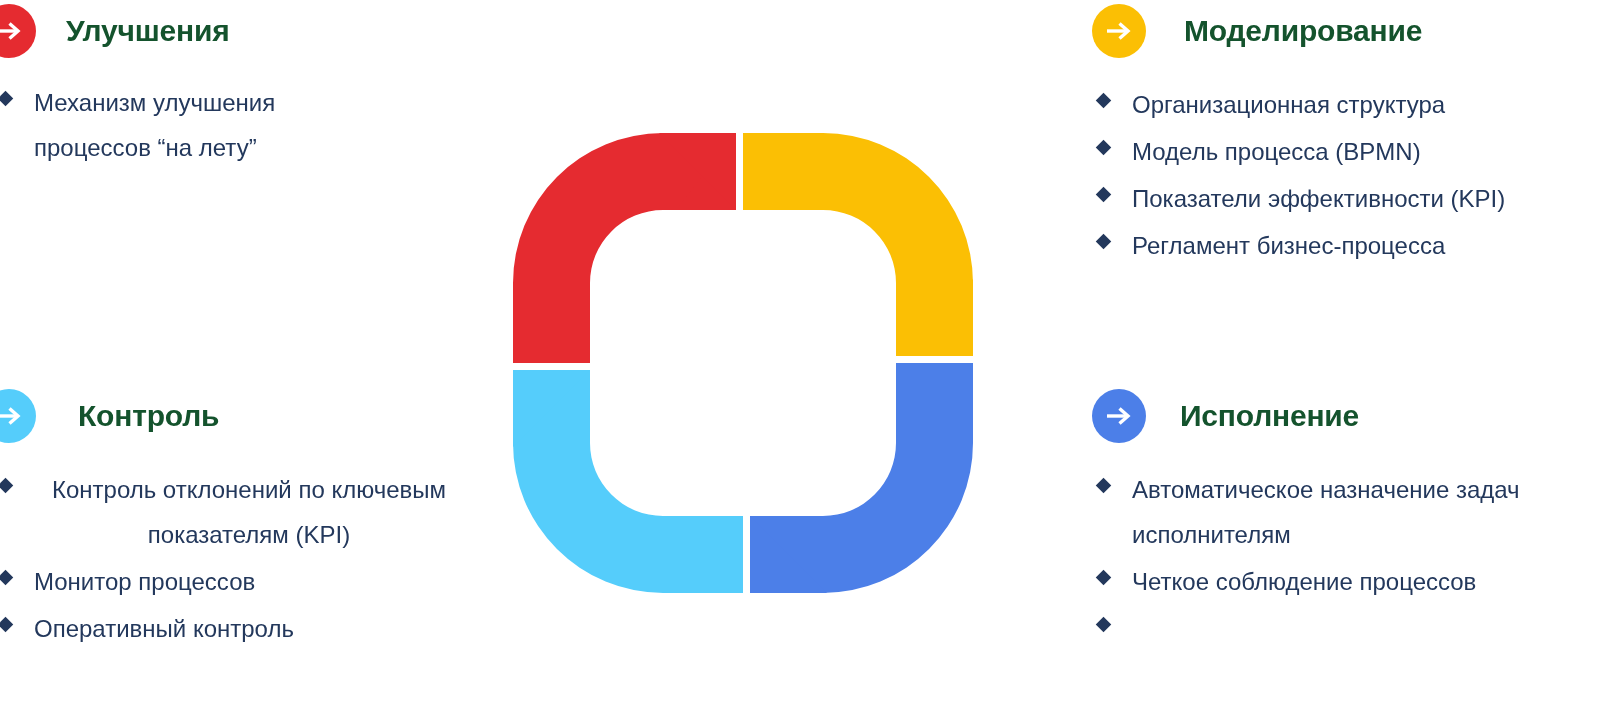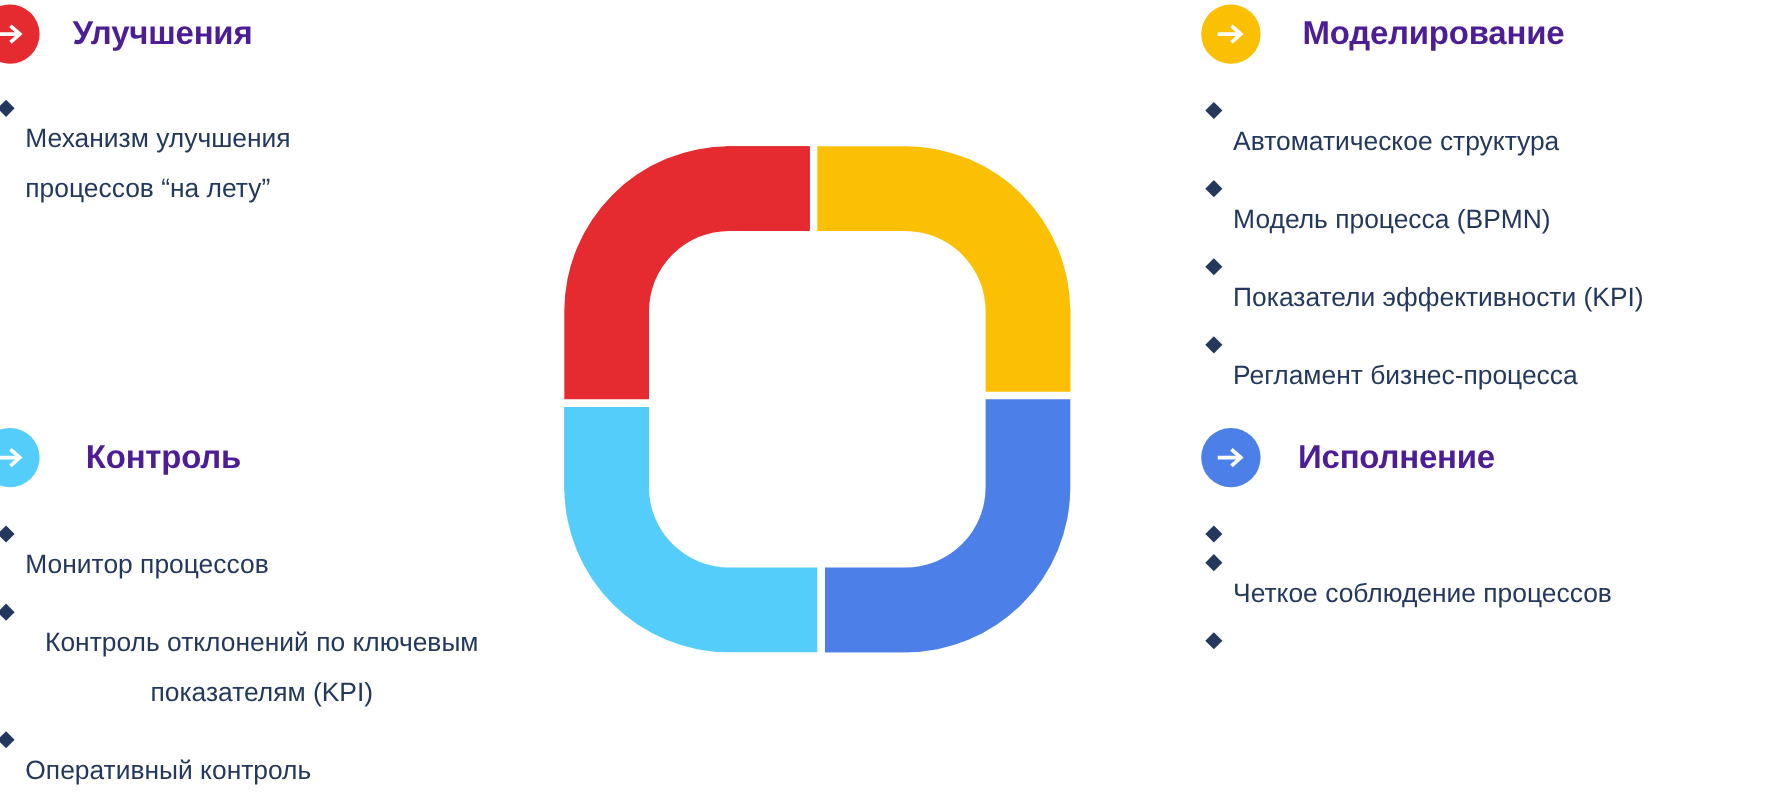--- a/index.html
+++ b/index.html
@@ -53,21 +53,21 @@
   
   .quad-tl .q-head { margin-left: -18px; }
   .quad-bl .q-head { margin-left: -18px; }
   .quad-tr .q-head { margin-left: 12px; }
   .quad-br .q-head { margin-left: 12px; }
 
   .q-title {
     font-size: 30px;
     font-weight: bold;
     letter-spacing: -0.2px;
-    color: #4c1d95;
+    color: #14532d;
     white-space: nowrap;
   }
   .quad-tl .q-title { margin-left: 30px; }
   .quad-bl .q-title { margin-left: 42px; }
   .quad-tr .q-title { margin-left: 38px; }
   .quad-br .q-title { margin-left: 34px; }
 
   
   .q-list {
     list-style: none;
@@ -76,21 +76,20 @@
   }
   .quad-tl .q-list { margin-top: 18px; }
   .quad-tr .q-list { margin-top: 20px; margin-left: 18px; }
   .quad-bl .q-list { margin-top: 20px; }
   .quad-br .q-list { margin-top: 20px; margin-left: 18px; }
 
   .q-item {
     display: flex;
     align-items: flex-start;
     margin-bottom: 2px;
-    flex-direction: column;
   }
   .bullet {
     flex: 0 0 auto;
     width: 11px;
     height: 11px;
     background: #23385c;
     transform: rotate(45deg);
     margin-top: 13px;
     margin-right: 0px;
   }
@@ -145,21 +144,21 @@
         <svg width="34" height="34" viewBox="0 0 34 34" aria-hidden="true">
           <path d="M5 17 H25" stroke="#ffffff" stroke-width="3.4" stroke-linecap="butt" fill="none"></path>
           <path d="M17.5 9.5 L26 17 L17.5 24.5" stroke="#ffffff" stroke-width="3.4" fill="none" stroke-linejoin="miter" stroke-linecap="butt"></path>
         </svg>
       </span>
       <span class="q-title">Моделирование</span>
     </div>
     <ul class="q-list">
       <li class="q-item">
         <span class="bullet"></span>
-        <span class="item-text">Автоматическое структура</span>
+        <span class="item-text">Организационная структура</span>
       </li>
       <li class="q-item">
         <span class="bullet"></span>
         <span class="item-text">Модель процесса (BPMN)</span>
       </li>
       <li class="q-item">
         <span class="bullet"></span>
         <span class="item-text">Показатели эффективности (KPI)</span>
       </li>
       <li class="q-item">
@@ -175,46 +174,47 @@
         <svg width="34" height="34" viewBox="0 0 34 34" aria-hidden="true">
           <path d="M5 17 H25" stroke="#ffffff" stroke-width="3.4" stroke-linecap="butt" fill="none"></path>
           <path d="M17.5 9.5 L26 17 L17.5 24.5" stroke="#ffffff" stroke-width="3.4" fill="none" stroke-linejoin="miter" stroke-linecap="butt"></path>
         </svg>
       </span>
       <span class="q-title">Контроль</span>
     </div>
     <ul class="q-list">
       <li class="q-item">
         <span class="bullet"></span>
+        <span class="item-text">Контроль отклонений по ключевым показателям (KPI)</span>
+      </li>
+      <li class="q-item">
+        <span class="bullet"></span>
         <span class="item-text">Монитор процессов</span>
       </li>
       <li class="q-item">
         <span class="bullet"></span>
-        <span class="item-text">Контроль отклонений по ключевым показателям (KPI)</span>
-      </li>
-      <li class="q-item">
-        <span class="bullet"></span>
         <span class="item-text">Оперативный контроль</span>
       </li>
     </ul>
   </div>
 
   <div class="quad quad-br">
     <div class="q-head">
       <span class="badge" style="background:#4C7FE8;">
         <svg width="34" height="34" viewBox="0 0 34 34" aria-hidden="true">
           <path d="M5 17 H25" stroke="#ffffff" stroke-width="3.4" stroke-linecap="butt" fill="none"></path>
           <path d="M17.5 9.5 L26 17 L17.5 24.5" stroke="#ffffff" stroke-width="3.4" fill="none" stroke-linejoin="miter" stroke-linecap="butt"></path>
         </svg>
       </span>
       <span class="q-title">Исполнение</span>
     </div>
     <ul class="q-list">
       <li class="q-item">
         <span class="bullet"></span>
+        <span class="item-text">Автоматическое назначение задач исполнителям</span>
       </li>
       <li class="q-item">
         <span class="bullet"></span>
         <span class="item-text">Четкое соблюдение процессов</span>
       </li>
       <li class="q-item">
         <span class="bullet"></span>
       </li>
     </ul>
   </div>

